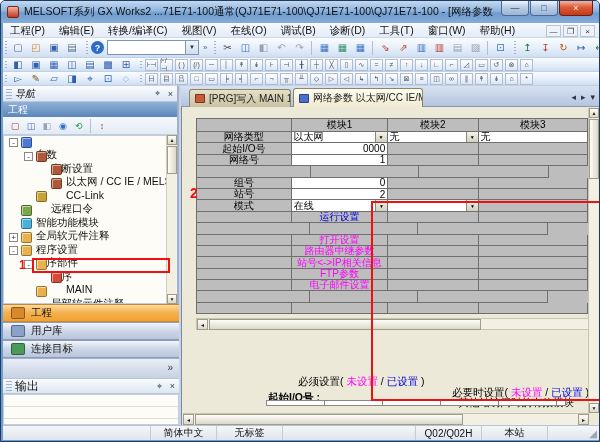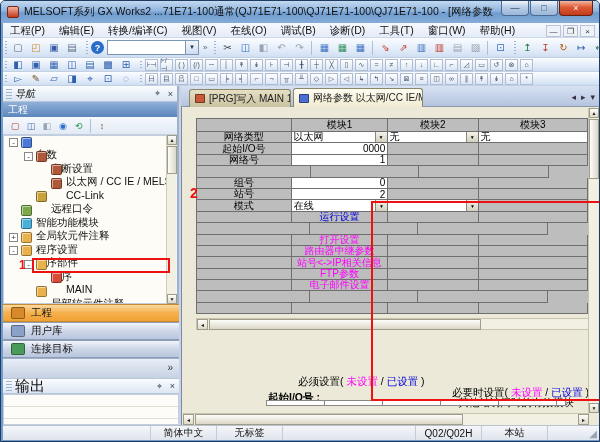--- a/index.html
+++ b/index.html
@@ -51,21 +51,21 @@
 .sb-thumb{position:absolute;left:0;width:10px;background:linear-gradient(90deg,#fdfdfb,#dcd8c7);border:1px solid #a09c8a;}
 .navbtn{position:absolute;left:0;width:176px;height:18px;display:flex;align-items:center;font-size:10.5px;color:#111;background:linear-gradient(#f2f5fb,#cdd6e8 50%,#b9c6dd);border:1px solid #8e9cb8;border-left:none;border-right:none;}
 .navbtn.active{background:linear-gradient(#fbd9a0,#f5b04c 50%,#f0a133);border-color:#c88a30;}
 .navbtn .bicon{width:14px;height:12px;margin:0 6px 0 8px;border-radius:2px;border:1px solid rgba(0,0,0,.35);}
 #nav-chevron{position:absolute;left:0;top:272px;width:176px;height:20px;background:linear-gradient(#e9eef7,#c6d1e3);border-top:1px solid #9fb0c8;}
 #nav-chevron span{position:absolute;right:6px;top:3px;font-size:10px;color:#334;}
 
 #output{position:absolute;left:0;top:292px;width:176px;height:47px;background:#eef2f9;}
 #output-header{height:16px;display:flex;align-items:center;background:linear-gradient(#fafcfe,#dde6f2);border-top:1px solid #b9c6d8;border-bottom:1px solid #b9c6d8;}
 #output-header .grip{width:6px;height:10px;margin:0 3px;background:repeating-linear-gradient(#9fb4d2 0 1px,transparent 1px 3px);}
-#output-title{font-size:15px;flex:1;color:#111;}
+#output-title{font-size:12px;flex:1;color:#111;}
 #output-body{height:31px;background:#fdfcf8;border:1px solid #c2cede;}
 .outrow{height:12px;border-bottom:1px solid #e2dfd2;}
 
 #doc{position:absolute;left:178px;top:0;width:418px;height:339px;background:#aebdd2;}
 #tabbar{position:absolute;left:0;top:0;width:418px;height:21px;background:linear-gradient(#d7e1f2,#b5c4de);border-bottom:1px solid #8a96ac;}
 .tab{position:absolute;top:3px;height:18px;display:flex;align-items:center;font-size:10px;color:#222;border:1px solid #8a8668;border-bottom:none;border-radius:3px 3px 0 0;padding:0 5px;white-space:nowrap;overflow:hidden;}
 .tab .tabicon{width:10px;height:9px;margin-right:4px;border-radius:1px;border:1px solid rgba(0,0,0,.4);flex:none;}
 #tab1{left:8px;width:102px;background:linear-gradient(#e6e0c4,#c9c2a2);}
 #tab2{left:112px;width:130px;background:linear-gradient(#fffdf0,#f0ead0);top:2px;height:19px;}
 #tabnav{position:absolute;right:4px;top:6px;display:flex;}

